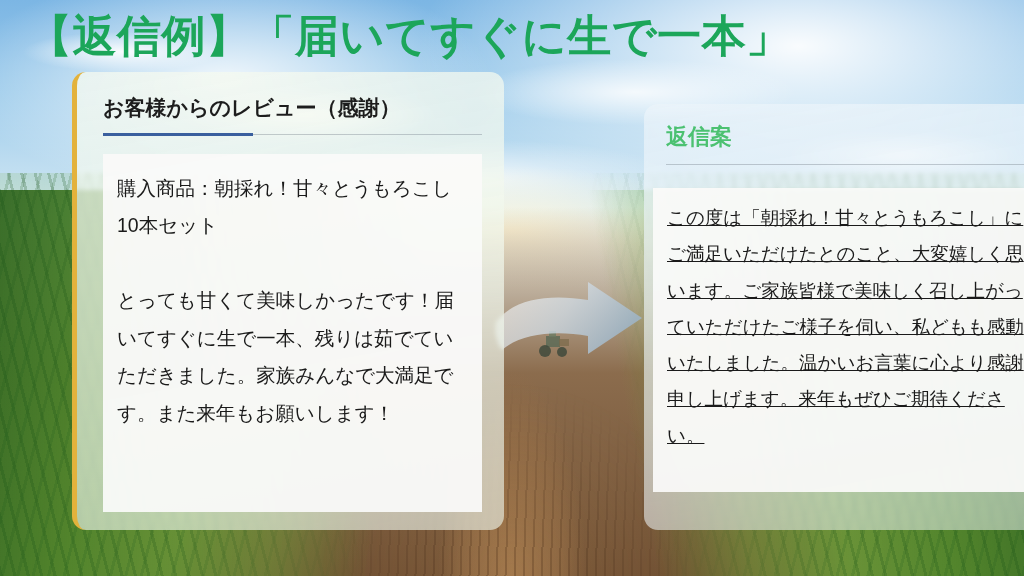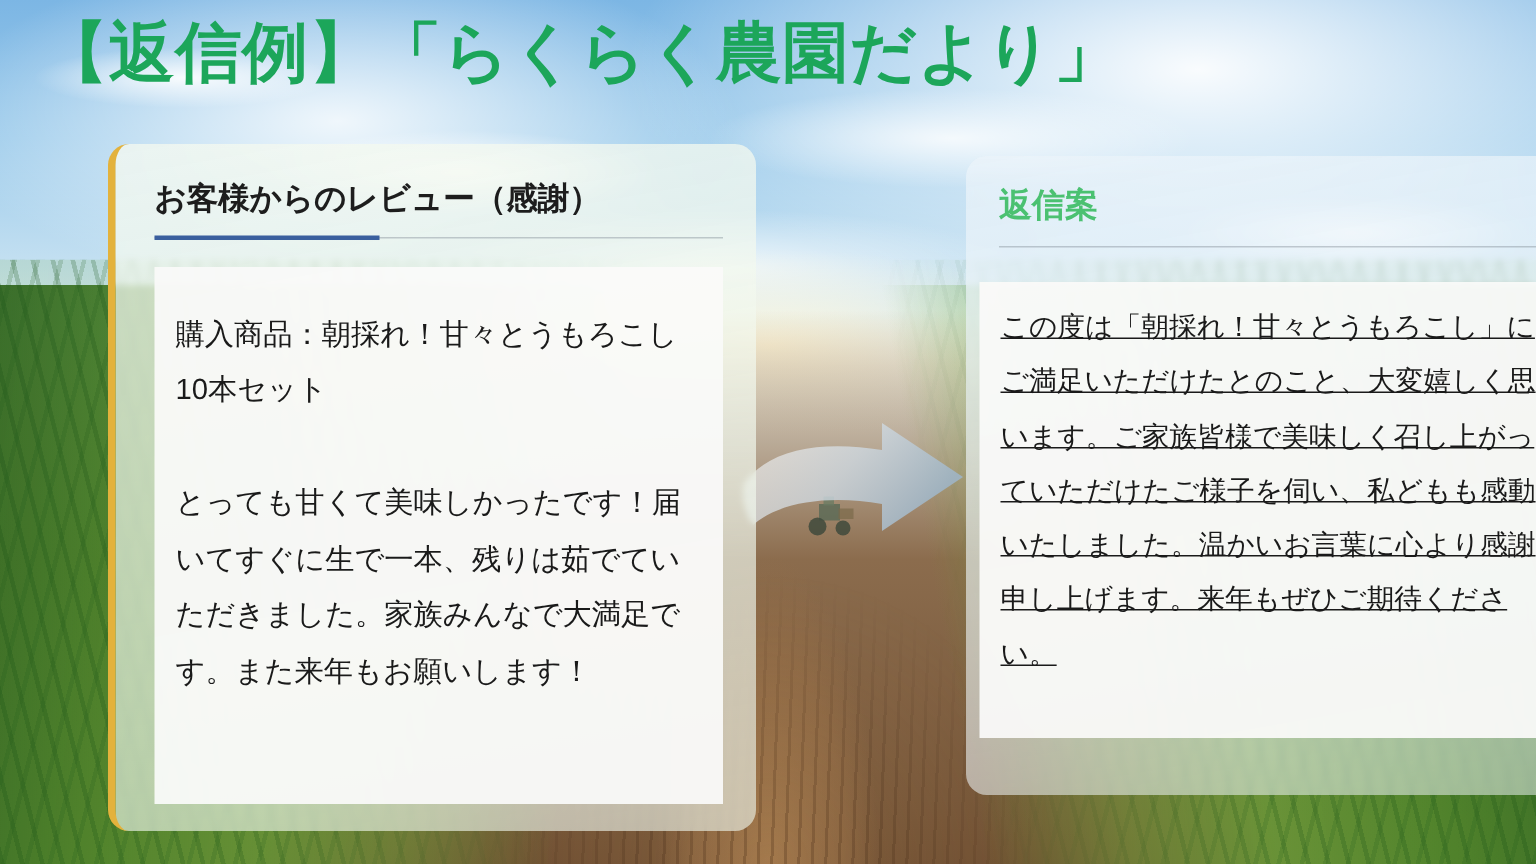--- a/index.html
+++ b/index.html
@@ -120,21 +120,21 @@
   .arrow { position: absolute; left: 492px; top: 276px; width: 160px; height: 96px; }
 
   
   .card {
     position: absolute;
     border-radius: 14px;
     box-sizing: border-box;
     backdrop-filter: blur(2px);
   }
   .card-left {
-    left: 72px; top: 96px;
+    left: 72px; top: 72px;
     width: 432px; height: 458px;
     background: linear-gradient(170deg, rgba(244,249,240,0.78) 0%, rgba(240,247,236,0.70) 55%, rgba(238,246,236,0.62) 100%);
     border-left: 5px solid #e3b23c;
   }
   .card-right {
     left: 644px; top: 104px;
     width: 417px; height: 426px;
     background: linear-gradient(170deg, rgba(236,244,250,0.70) 0%, rgba(238,246,250,0.62) 60%, rgba(240,246,248,0.52) 100%);
   }
 
@@ -177,21 +177,21 @@
     box-sizing: border-box;
     font-size: 19.5px;
     line-height: 1.92;
     color: #1a1a1a;
     overflow: hidden;
     white-space: pre-wrap;
   }
   .textbox-left {
     left: 26px; right: 22px;
     top: 82px; bottom: 18px;
-    padding: 27px 14px 10px 14px;
+    padding: 16px 14px 10px 14px;
   }
   .textbox-right {
     left: 9px; right: 10px;
     top: 84px; bottom: 38px;
     padding: 12px 14px 10px 14px;
     font-size: 18.5px;
     line-height: 1.96;
     text-decoration: underline;
   }
 </style>
@@ -211,21 +211,21 @@
   <div class="bg-layer bg-furrows"></div>
 
   <svg class="tractor" viewBox="0 0 42 30">
     <rect x="12" y="6" width="14" height="11" fill="#5d6b57" opacity="0.85"></rect>
     <rect x="15" y="1" width="7" height="6" fill="#6b7a63" opacity="0.8"></rect>
     <circle cx="11" cy="21" r="6" fill="#3f4a3c" opacity="0.85"></circle>
     <circle cx="28" cy="22" r="5" fill="#3f4a3c" opacity="0.85"></circle>
     <rect x="25" y="9" width="10" height="7" fill="#7a6a4a" opacity="0.7"></rect>
   </svg>
 
-  <div class="title" style="color:#1ca65a;">【返信例】「らくらく農園だより」</div>
+  <div class="title" style="color:#1ca65a;">【返信例】「届いてすぐに生で一本」</div>
 
   <svg class="arrow" viewBox="0 0 160 96">
     <defs>
       <linearGradient id="arrowGrad" x1="0" y1="0" x2="1" y2="0.4">
         <stop offset="0%" stop-color="#ffffff" stop-opacity="0.55"></stop>
         <stop offset="55%" stop-color="#cfdae3" stop-opacity="0.78"></stop>
         <stop offset="100%" stop-color="#9fb4c4" stop-opacity="0.92"></stop>
       </linearGradient>
     </defs>
     <path d="M4,46 C22,22 58,18 96,24 L96,6 L150,42 L96,78 L96,60 C62,54 28,58 10,74 C4,66 2,54 4,46 Z" fill="url(#arrowGrad)"></path>

